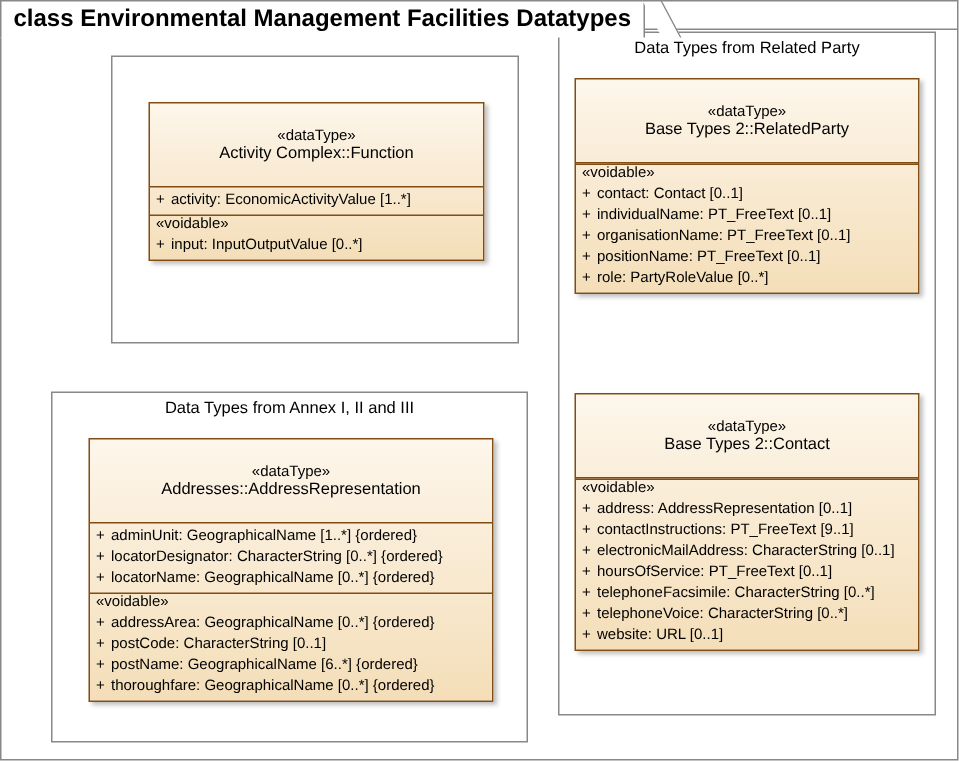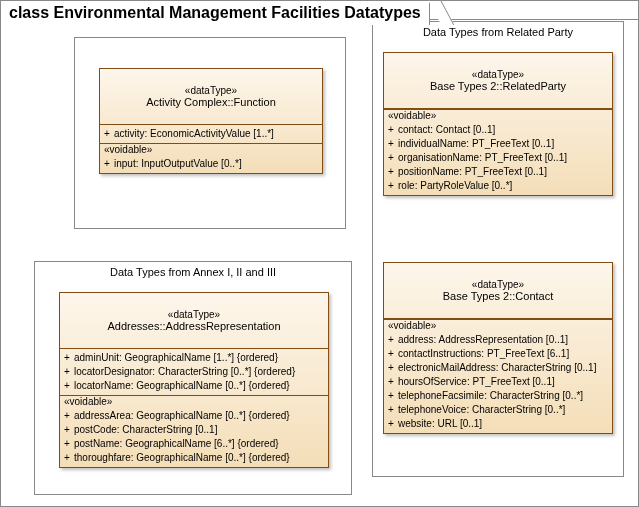--- a/index.html
+++ b/index.html
@@ -63,21 +63,21 @@
   </div>
   <div class="datatype" style="left:10px;top:240px;width:228px">
    <div class="dt-head">
     <div class="stereo">«dataType»</div>
     <div class="dt-name">Base Types 2::Contact</div>
    </div>
    <div class="dt-sep">
     <div class="sec-label">«voidable»</div>
     <div class="dt-section">
      <div class="attr"><span class="pfx">+</span><span>address: AddressRepresentation [0..1]</span></div>
-     <div class="attr"><span class="pfx">+</span><span>contactInstructions: PT_FreeText [6..1]</span></div>
+     <div class="attr"><span class="pfx">+</span><span>contactInstructions: PT_FreeText [9..1]</span></div>
      <div class="attr"><span class="pfx">+</span><span>electronicMailAddress: CharacterString [0..1]</span></div>
      <div class="attr"><span class="pfx">+</span><span>hoursOfService: PT_FreeText [0..1]</span></div>
      <div class="attr"><span class="pfx">+</span><span>telephoneFacsimile: CharacterString [0..*]</span></div>
      <div class="attr"><span class="pfx">+</span><span>telephoneVoice: CharacterString [0..*]</span></div>
      <div class="attr"><span class="pfx">+</span><span>website: URL [0..1]</span></div>
     </div>
    </div>
   </div>
  </div>
 

